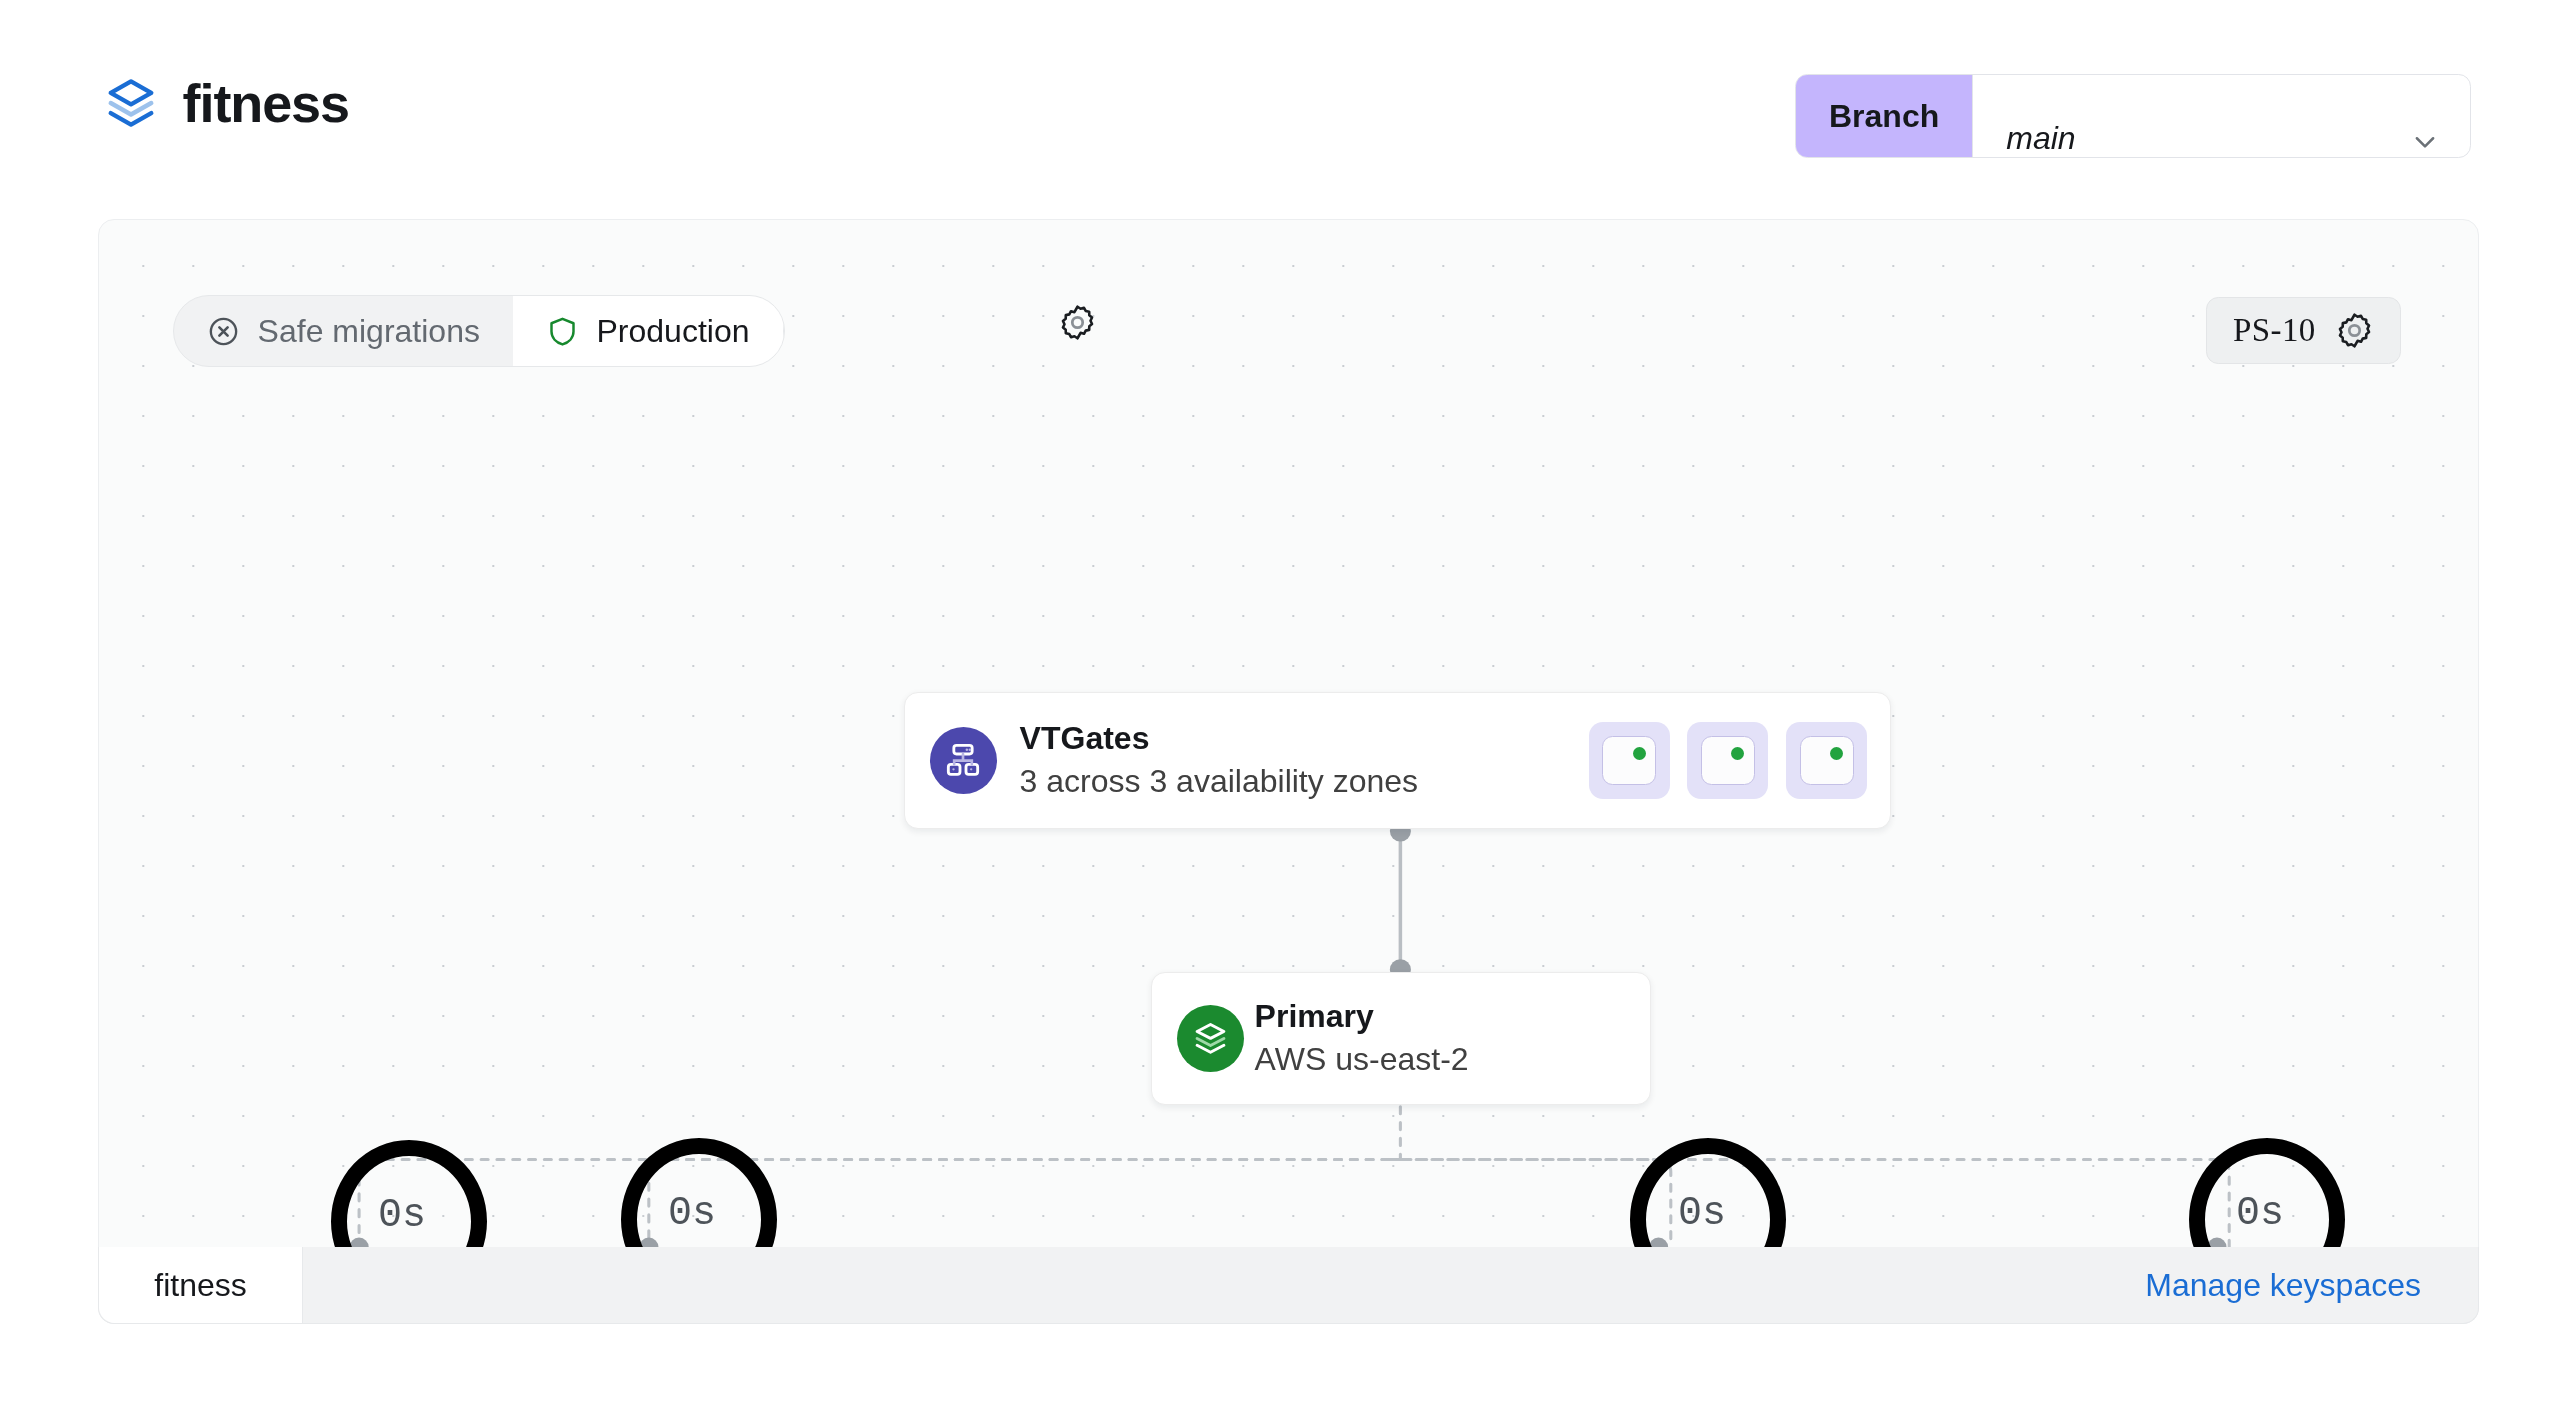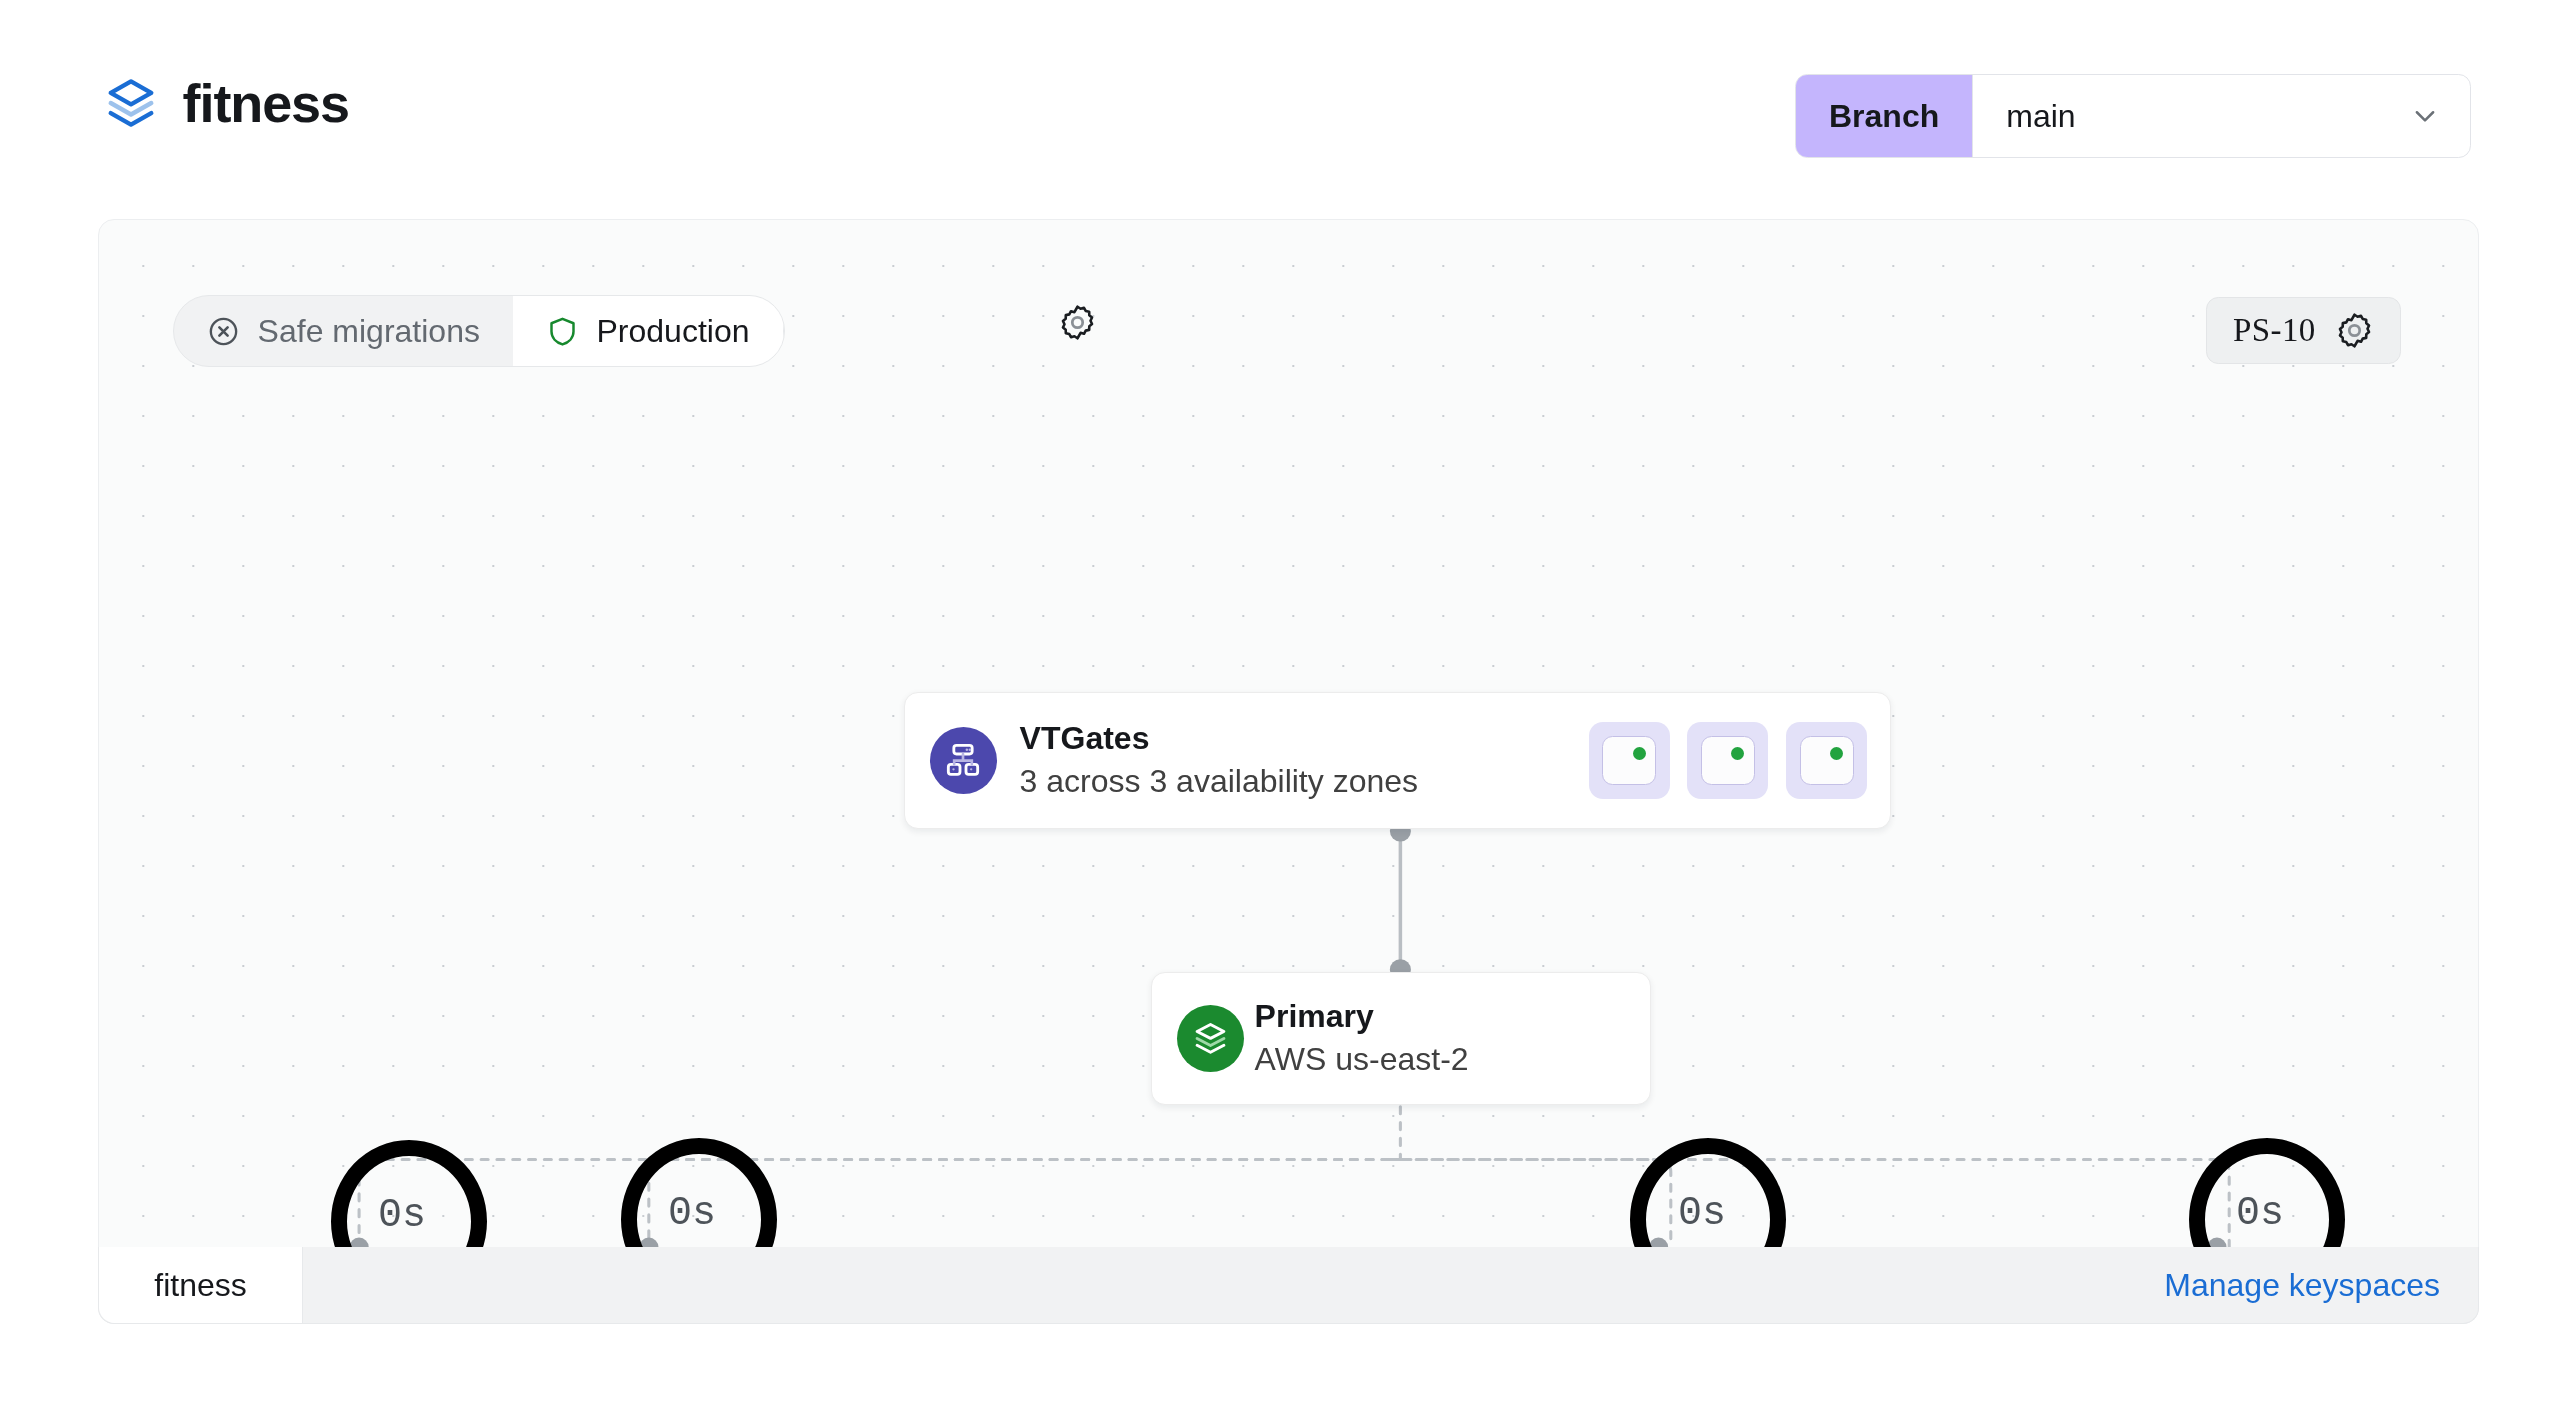--- a/index.html
+++ b/index.html
@@ -32,22 +32,23 @@
     border: 1.8px solid #e2e4e9; border-radius: 12.3px;
     background: #ffffff; overflow: hidden;
   }
   .branch-label {
     display: flex; align-items: center; justify-content: center;
     padding: 0 33px; background: #c4b5fd;
     border-right: 1.8px solid #e2e4e9;
     font-size: 32px; font-weight: 600; color: #16181c; white-space: nowrap;
   }
   .branch-value-wrap {
-    flex: 1; display: flex; align-items: center; justify-content: space-between;
+    flex: 1; display: flex; align-items: flex-end; justify-content: space-between;
     padding: 0 30px 0 33px;
+    font-style: italic;
   }
   .branch-value { font-size: 32px; color: #16181c; }
   .chev { width: 30px; height: 30px; display: block; }
 
   
   .canvas {
     position: absolute; left: 98px; top: 219px;
     width: 2381px; height: 1105px;
     border: 1.8px solid #eceef0; border-radius: 16px;
     background-color: #fafbfb;
@@ -184,21 +185,21 @@
   }
   .footer-tab {
     display: flex; align-items: center; justify-content: center;
     width: 204px; background: #ffffff;
     border-right: 1.8px solid #e7e9eb;
     border-bottom-left-radius: 16px;
     font-size: 32px; color: #16181c;
   }
   .footer-spacer { flex: 1; }
   .footer-link {
-    display: flex; align-items: center; padding-right: 38px;
+    display: flex; align-items: center; padding-right: 57px;
     font-size: 32px; color: #1a6dd4; text-decoration: none; cursor: pointer;
   }
 </style>
 </head>
 <body>
 
 <div class="page">
 
   <div class="header">
     <div class="brand">

